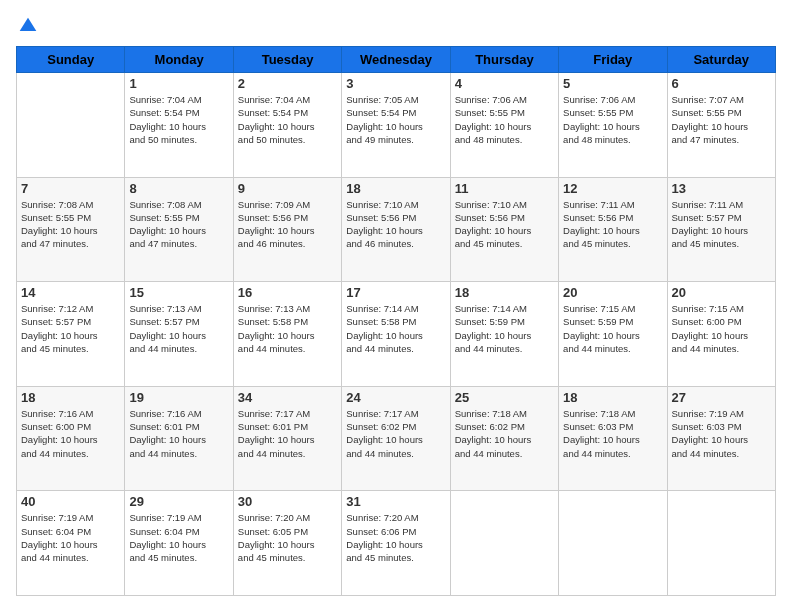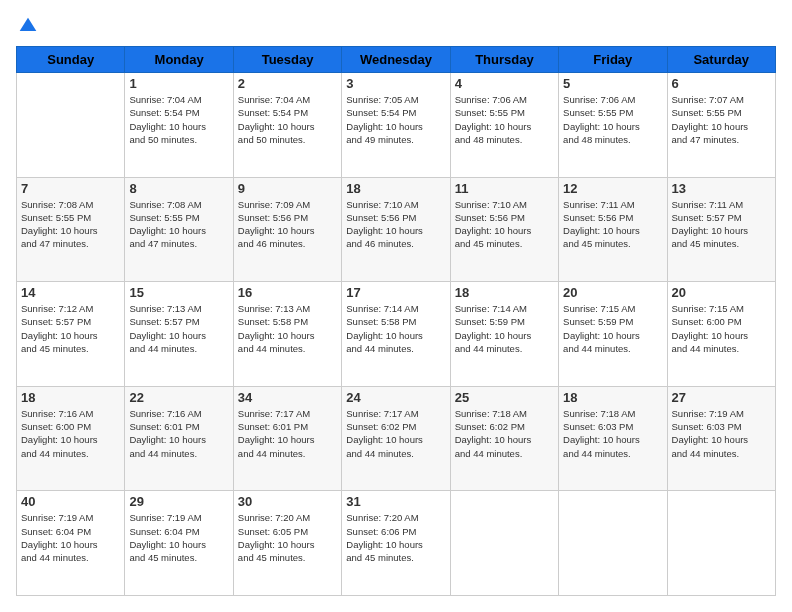--- a/index.html
+++ b/index.html
@@ -287,21 +287,21 @@
         </tr>
         <tr>
           <td>
             <div class="day-number">18</div>
             <div class="day-info" style="white-space: pre-line;">Sunrise: 7:16 AM
 Sunset: 6:00 PM
 Daylight: 10 hours
 and 44 minutes.</div>
           </td>
           <td>
-            <div class="day-number">22</div>
+            <div class="day-number">19</div>
             <div class="day-info" style="white-space: pre-line;">Sunrise: 7:16 AM
 Sunset: 6:01 PM
 Daylight: 10 hours
 and 44 minutes.</div>
           </td>
           <td>
             <div class="day-number">34</div>
             <div class="day-info" style="white-space: pre-line;">Sunrise: 7:17 AM
 Sunset: 6:01 PM
 Daylight: 10 hours

